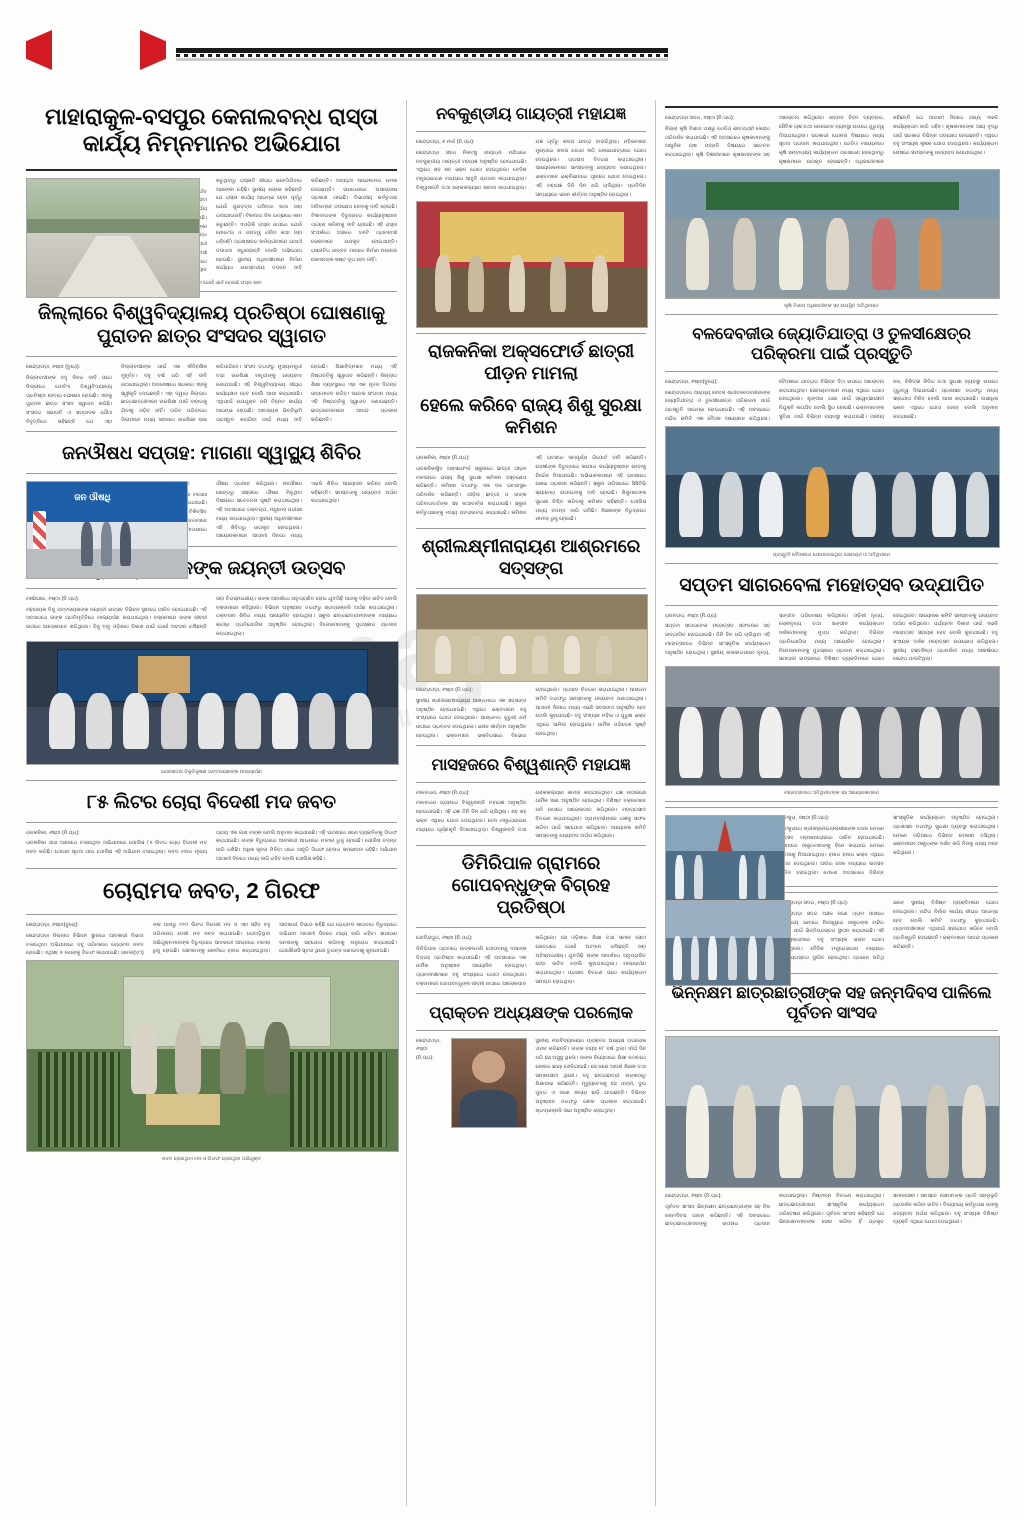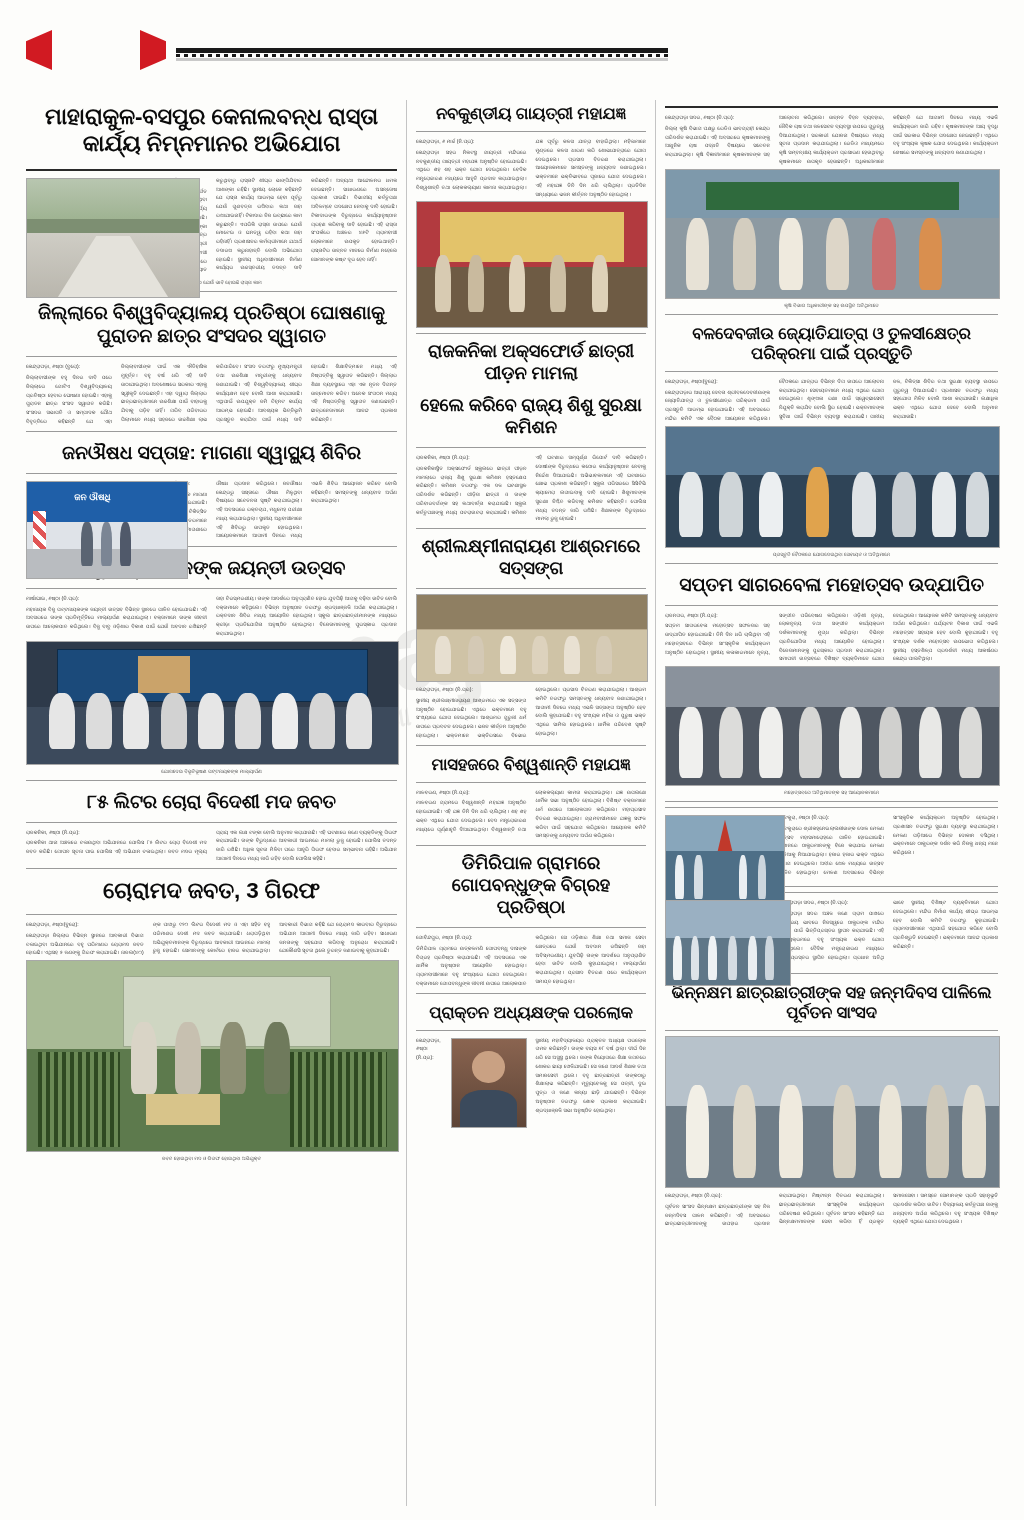--- a/index.html
+++ b/index.html
@@ -364,21 +364,21 @@
         <div class="rule-thin"></div>
         <div class="body-cols c2">
           <p>ରାଜକନିକା, ୬ଷ୍ଠା (ନି.ପ୍ର):</p>
           <p>ରାଜକନିକା ଥାନା ଅଞ୍ଚଳରେ ଚଳାଉଥିବା ଅଭିଯାନରେ ପୋଲିସ ୮୫ ଲିଟର ଚୋରା ବିଦେଶୀ ମଦ ଜବତ କରିଛି। ଗୋପନ ସୂଚନା ପାଇ ପୋଲିସ ଏହି ଅଭିଯାନ ଚଳାଇଥିଲା। ଜବତ ମଦର ମୂଲ୍ୟ ପ୍ରାୟ ଏକ ଲକ୍ଷ ଟଙ୍କା ବୋଲି ଅନୁମାନ କରାଯାଉଛି। ଏହି ଘଟଣାରେ ଜଣେ ବ୍ୟକ୍ତିଙ୍କୁ ଗିରଫ କରାଯାଇଛି। ତାଙ୍କ ବିରୁଦ୍ଧରେ ଆବକାରୀ ଆଇନରେ ମାମଲା ରୁଜୁ ହୋଇଛି। ପୋଲିସ ତଦନ୍ତ ଜାରି ରଖିଛି। ଅଧିକ ସୂଚନା ମିଳିବା ପରେ ଆହୁରି ଗିରଫ ହେବାର ସମ୍ଭାବନା ରହିଛି। ଅଭିଯାନ ଆଗାମୀ ଦିନରେ ମଧ୍ୟ ଜାରି ରହିବ ବୋଲି ପୋଲିସ କହିଛି।</p>
         </div>
       </div>
 
       <div class="rule-thin"></div>
 
       <div class="art">
-        <div class="headline h-lead">ଚୋରାମଦ ଜବତ, 3 ଗିରଫ</div>
+        <div class="headline h-lead">ଚୋରାମଦ ଜବତ, 2 ଗିରଫ</div>
         <div class="rule-thin"></div>
         <div class="body-cols c3">
           <p>କେନ୍ଦ୍ରାପଡ଼ା, ୬ଷ୍ଠା(ବୁରୋ):</p>
           <p>କେନ୍ଦ୍ରାପଡ଼ା ଜିଲ୍ଲାର ବିଭିନ୍ନ ସ୍ଥାନରେ ଆବକାରୀ ବିଭାଗ ଚଳାଇଥିବା ଅଭିଯାନରେ ବହୁ ପରିମାଣର ଚୋରାମଦ ଜବତ ହୋଇଛି। ଏଥିସହ ୫ ଜଣଙ୍କୁ ଗିରଫ କରାଯାଇଛି। ନାଜଲ(୪୦) ଙ୍କ ପାଖରୁ ୧୨୦ ଲିଟର ବିଦେଶୀ ମଦ ଓ ଏହା ସହିତ ବହୁ ପରିମାଣର ଦେଶୀ ମଦ ଜବତ କରାଯାଇଛି। ଧରାପଡ଼ିଥିବା ଅଭିଯୁକ୍ତମାନଙ୍କ ବିରୁଦ୍ଧରେ ଆବକାରୀ ଆଇନରେ ମାମଲା ରୁଜୁ ହୋଇଛି। ସେମାନଙ୍କୁ କୋର୍ଟରେ ହାଜର କରାଯାଇଥିଲା। ଆବକାରୀ ବିଭାଗ କହିଛି ଯେ ଚୋରାମଦ କାରବାର ବିରୁଦ୍ଧରେ ଅଭିଯାନ ଆଗାମୀ ଦିନରେ ମଧ୍ୟ ଜାରି ରହିବ। ସାଧାରଣ ଜନତାଙ୍କୁ ସହଯୋଗ କରିବାକୁ ଅନୁରୋଧ କରାଯାଇଛି। ଯେକୌଣସି ସୂଚନା ଥିଲେ ତୁରନ୍ତ ଜଣାଇବାକୁ କୁହାଯାଇଛି।</p>
         </div>
         <div class="photo" style="width:100%;height:190px;background:#7f9b6e;">
           <div style="position:absolute;left:0;right:0;top:0;height:46%;background:#a9bb96;"></div>
           <div style="position:absolute;left:26%;right:18%;top:8%;height:36%;background:#cfd6c2;border:1px solid #9aa78b;"></div>
           <div class="ground" style="height:54%;background:#5d7a4d;"></div>
           <div style="position:absolute;left:3%;bottom:2%;width:22%;height:50%;background:repeating-linear-gradient(to right,#2f4a22 0 4px,#6b8a55 4px 8px);"></div>

